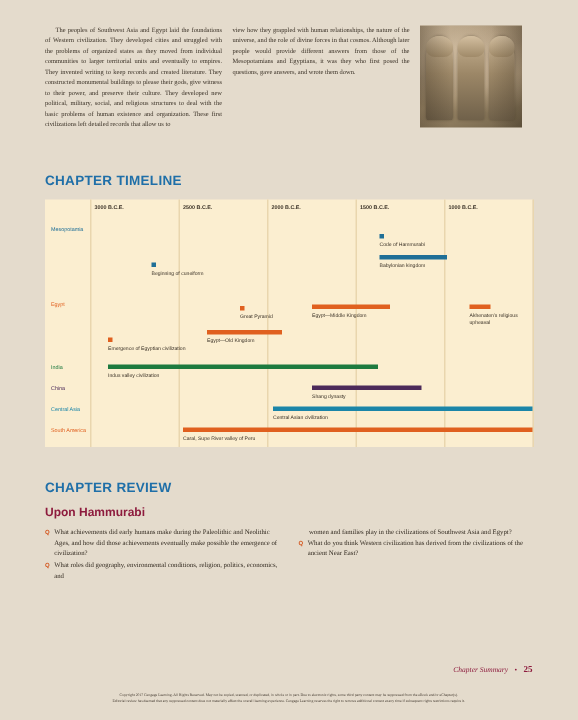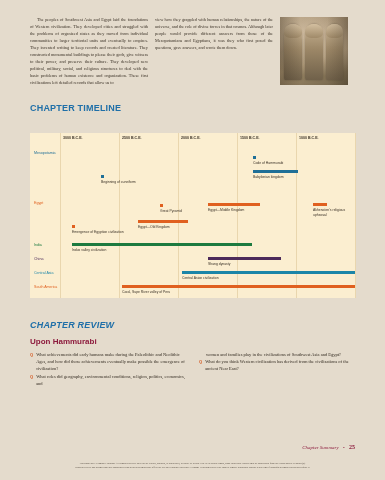--- a/index.html
+++ b/index.html
@@ -81,22 +81,22 @@
   
   .sec-heading {
     position: absolute;
     left: 30px;
     font-family: "Liberation Sans", sans-serif;
     font-weight: bold;
     font-size: 9px;
     letter-spacing: .2px;
     color: #1f6fa8;
   }
-  #chapter-timeline-heading { top: 103px; }
-  #chapter-review-heading { top: 320px; font-style: italic; }
+  #chapter-timeline-heading { top: 115px; }
+  #chapter-review-heading { top: 320px; }
 
   .sub-heading {
     position: absolute;
     left: 30px;
     top: 337px;
     font-family: "Liberation Sans", sans-serif;
     font-weight: bold;
     font-size: 8px;
     color: #8d1b3d;
   }

